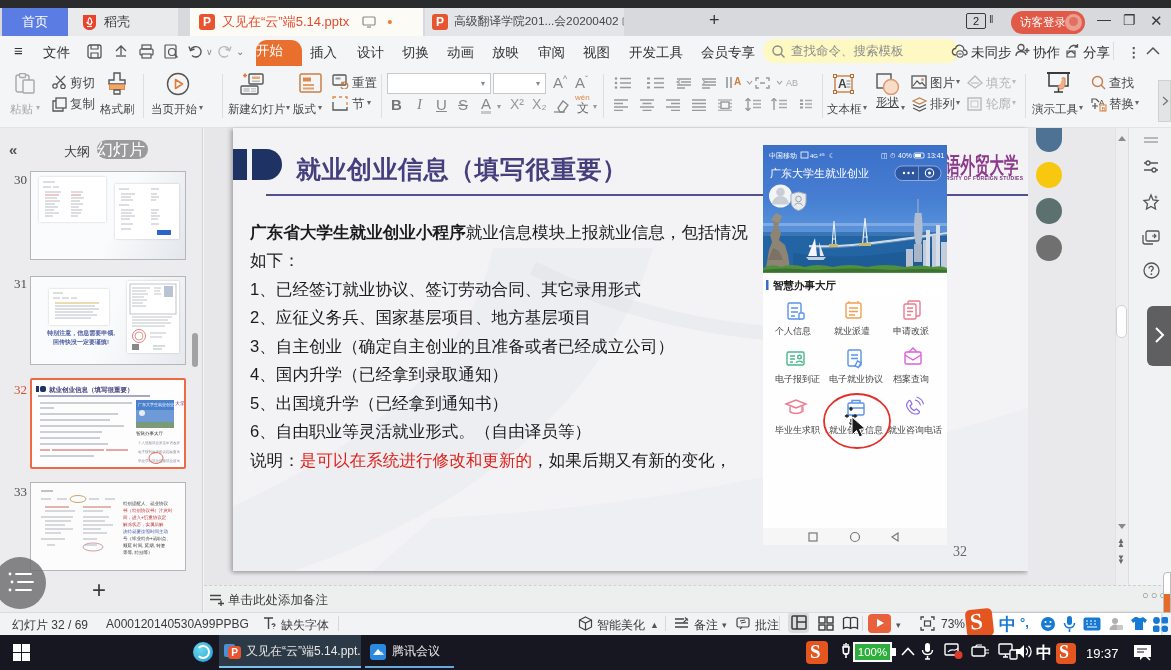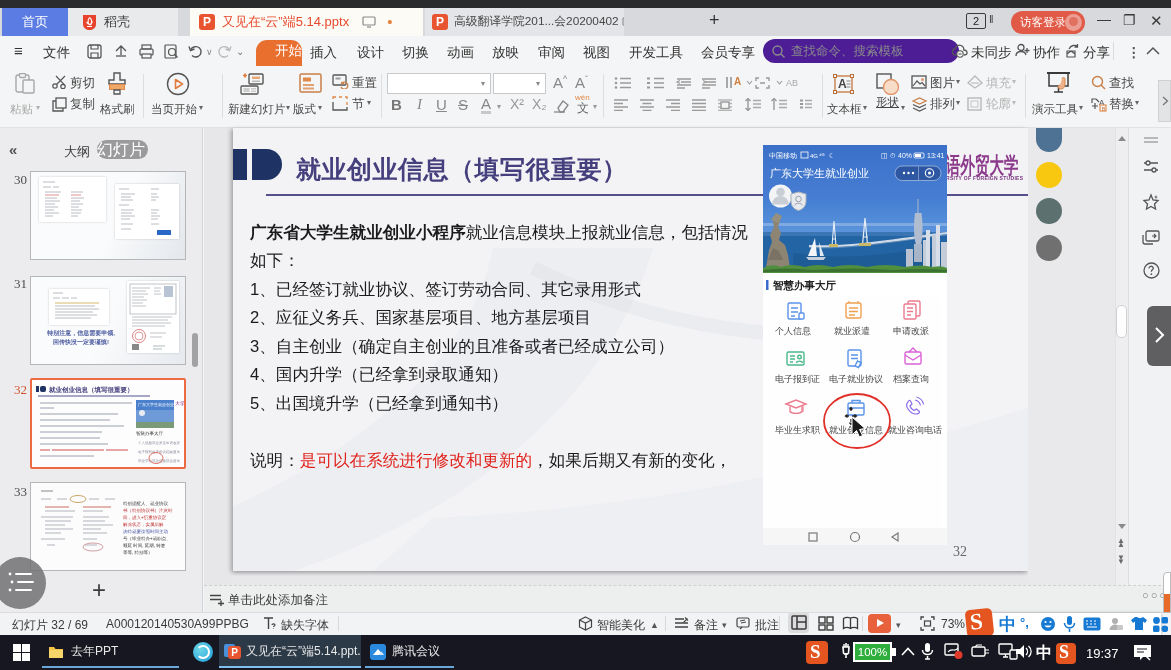--- a/index.html
+++ b/index.html
@@ -81,31 +81,31 @@
     <svg class="abs" style="left:188px;top:8px;" width="16" height="15" viewBox="0 0 16 15">
         <path d="M2.5 6 C4 2.5 9 1.5 11.5 4 C14 6.5 13.5 11 10 12.5 C8 13.3 5.5 13 4 11.5" fill="none" stroke="#555" stroke-width="1.4"></path>
         <path d="M1 2.5 L2.5 6.5 L6.5 5" fill="none" stroke="#555" stroke-width="1.4"></path>
       </svg>
     <span class="mi" style="left:206px;color:#888;font-size:9px;top:11px;">∨</span>
     <svg class="abs" style="left:216px;top:8px;" width="16" height="15" viewBox="0 0 16 15">
         <path d="M13.5 6 C12 2.5 7 1.5 4.5 4 C2 6.5 2.5 11 6 12.5 C8 13.3 10.5 13 12 11.5" fill="none" stroke="#bbb" stroke-width="1.4"></path>
         <path d="M15 2.5 L13.5 6.5 L9.5 5" fill="none" stroke="#bbb" stroke-width="1.4"></path>
       </svg>
     <span class="mi" style="left:236px;color:#777;font-size:10px;top:10px;">⌄</span>
-    <div class="abs" style="left:256px;top:4px;width:46px;height:38px;background:#e96f2f;border-radius:11px;color:#fff;font-size:13.5px;text-align:right;line-height:22px;">开始</div>
+    <div class="abs" style="left:256px;top:4px;width:46px;height:38px;background:#e96f2f;border-radius:11px;color:#fff;font-size:13.5px;text-align:left;line-height:22px;">开始</div>
     <span class="mi" style="left:310px;">插入</span>
     <span class="mi" style="left:357px;">设计</span>
     <span class="mi" style="left:402px;">切换</span>
     <span class="mi" style="left:447px;">动画</span>
     <span class="mi" style="left:492px;">放映</span>
     <span class="mi" style="left:538px;">审阅</span>
     <span class="mi" style="left:583px;">视图</span>
     <span class="mi" style="left:629px;">开发工具</span>
     <span class="mi" style="left:701px;">会员专享</span>
-    <div class="abs" style="left:763px;top:3px;width:196px;height:24px;background:#4c1d95;border-radius:12px;color:#8b8b8b;font-size:12.5px;line-height:24px;padding-left:28px;">查找命令、搜索模板</div>
+    <div class="abs" style="left:763px;top:3px;width:196px;height:24px;background:#fef9c3;border-radius:12px;color:#8b8b8b;font-size:12.5px;line-height:24px;padding-left:28px;">查找命令、搜索模板</div>
     <svg class="abs" style="left:771px;top:8px;" width="15" height="15" viewBox="0 0 15 15">
         <circle cx="6.5" cy="6.5" r="4.5" fill="none" stroke="#8a8a8a" stroke-width="1.4"></circle>
         <path d="M10 10 L13.5 13.5" stroke="#8a8a8a" stroke-width="1.4"></path>
       </svg>
     <svg class="abs" style="left:951px;top:7px;" width="18" height="16" viewBox="0 0 18 16">
         <path d="M5 12 C2 12 1 10 1.5 8 C2 6 4 5.5 4.5 5.5 C5 3 7.5 1.5 10 2.5 C12 3.3 13 5 12.8 7 C15 7 16.5 8.5 16 10.5 C15.6 12 14 12 13 12" fill="none" stroke="#555" stroke-width="1.3"></path>
         <circle cx="9" cy="11" r="3.2" fill="#f4f5f6" stroke="#555" stroke-width="1.1"></circle>
         <path d="M7.5 11 h3" stroke="#555" stroke-width="1.1"></path>
       </svg>
     <span class="mi" style="left:971px;">未同步</span>
@@ -511,20 +511,21 @@
     <div class="abs" style="left:713px;top:23px;font-family:'Liberation Serif',serif;font-weight:bold;font-size:14.5px;color:#8c3a8c;white-space:nowrap;transform:scaleY(1.55);transform-origin:top left;">语外贸大学</div>
     <div class="abs" style="left:713px;top:47px;font-size:5px;color:#7a3580;white-space:nowrap;font-weight:bold;letter-spacing:0.3px;">RSITY OF FOREIGN STUDIES</div>
   </div>
   <div class="slidetext" style="top:222px;"><b>广东省大学生就业创业小程序</b>就业信息模块上报就业信息，包括情况</div>
   <div class="slidetext" style="top:250px;">如下：</div>
   <div class="slidetext" style="top:279px;">1、已经签订就业协议、签订劳动合同、其它录用形式</div>
   <div class="slidetext" style="top:307px;">2、应征义务兵、国家基层项目、地方基层项目</div>
   <div class="slidetext" style="top:336px;">3、自主创业（确定自主创业的且准备或者已经成立公司）</div>
   <div class="slidetext" style="top:364px;">4、国内升学（已经拿到录取通知）</div>
   <div class="slidetext" style="top:393px;">5、出国境升学（已经拿到通知书）</div>
+  <div class="slidetext" style="top:421px;">6、自由职业等灵活就业形式。（自由译员等）</div>
   <div class="slidetext" style="top:450px;">说明：<span style="color:#e01f18;">是可以在系统进行修改和更新的</span>，如果后期又有新的变化，</div>
 
   <div class="abs" id="phone" style="left:763px;top:145px;width:184px;height:400px;background:#fff;">
     <svg width="184" height="400" viewBox="0 0 184 400">
       <defs>
         <linearGradient id="hdr" x1="0" y1="0" x2="0" y2="1">
           <stop offset="0" stop-color="#3a70c8"></stop>
             <stop offset="1" stop-color="#4a80d4"></stop>
         </linearGradient>
         <linearGradient id="sky" x1="0" y1="0" x2="0" y2="1">
@@ -834,25 +835,20 @@
   <div class="abs" style="left:1163px;top:572px;width:8px;height:41px;background:#fff;border:1px solid #bbb;border-radius:4px 0 0 0;"></div>
   <div class="abs" style="left:1164px;top:594px;width:6px;height:18px;background:#e86a28;"></div>
 
   <div class="abs" style="left:0;top:635px;width:1171px;height:35px;background:#171721;"></div>
   <svg class="abs" style="left:13px;top:644px;" width="17" height="17" viewBox="0 0 17 17">
       <rect x="0" y="0" width="8" height="8" fill="#fff"></rect>
       <rect x="9" y="0" width="8" height="8" fill="#fff"></rect>
       <rect x="0" y="9" width="8" height="8" fill="#fff"></rect>
       <rect x="9" y="9" width="8" height="8" fill="#fff"></rect>
     </svg>
-  <div class="task" style="left:42px;width:137px;box-shadow:inset 0 -2px 0 #6aa7d8;">
-    <svg width="16" height="14" style="margin:0 7px 0 6px;" viewBox="0 0 16 14">
-        <path d="M1 2 h5 l1.5 2 H15 v9 H1 z" fill="#f3c64a"></path>
-        <path d="M1 5 h14 v8 H1 z" fill="#f8d66a"></path>
-      </svg>去年PPT</div>
   <div class="abs" style="left:193px;top:642px;width:20px;height:20px;border-radius:50%;background:radial-gradient(circle at 35% 35%, #6fd8e8, #1a9ad8);"></div>
   <div class="abs" style="left:196px;top:645px;width:14px;height:14px;border-radius:50%;border:2px solid #fff;border-left-color:transparent;"></div>
   <div class="task" style="left:219px;width:142px;background:#2c3a48;box-shadow:inset 0 -2px 0 #7ec0ef;">
     <span style="position:relative;margin:0 5px 0 5px;width:17px;height:16px;flex:none;">
       <span style="position:absolute;left:0;top:0;width:11px;height:13px;background:#4a90d9;border-radius:2px;"></span>
       <span class="picon" style="position:absolute;left:4px;top:2px;width:13px;height:13px;font-size:10px;line-height:13px;">P</span>
     </span>又见在“云”端5.14.ppt...</div>
   <div class="task" style="left:365px;width:89px;box-shadow:inset 0 -2px 0 #6aa7d8;">
     <svg width="16" height="16" style="margin:0 6px 0 5px;" viewBox="0 0 16 16">
         <rect x="0" y="0" width="16" height="16" rx="3" fill="#2a8ae0"></rect>

